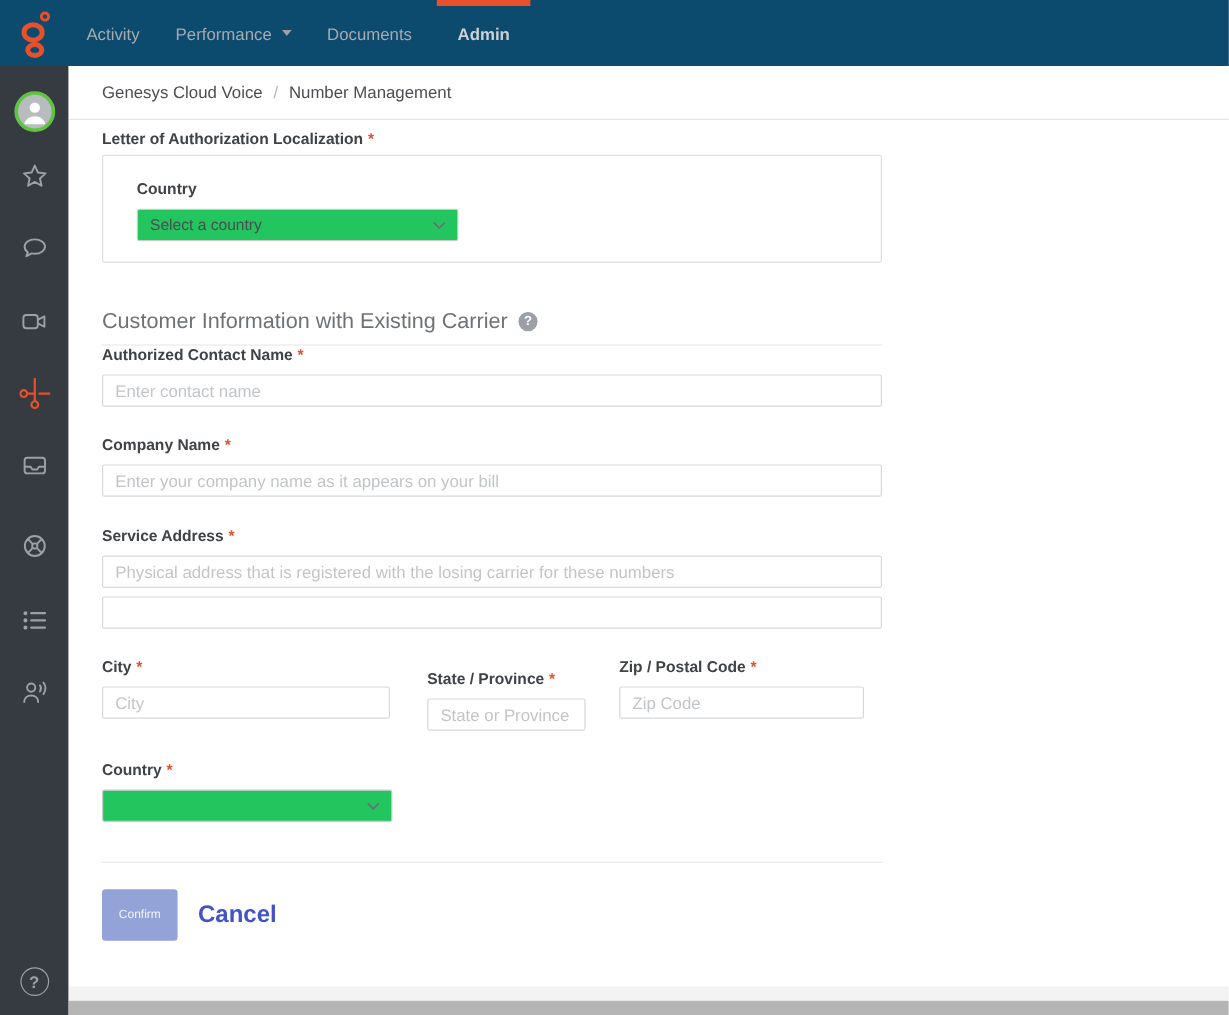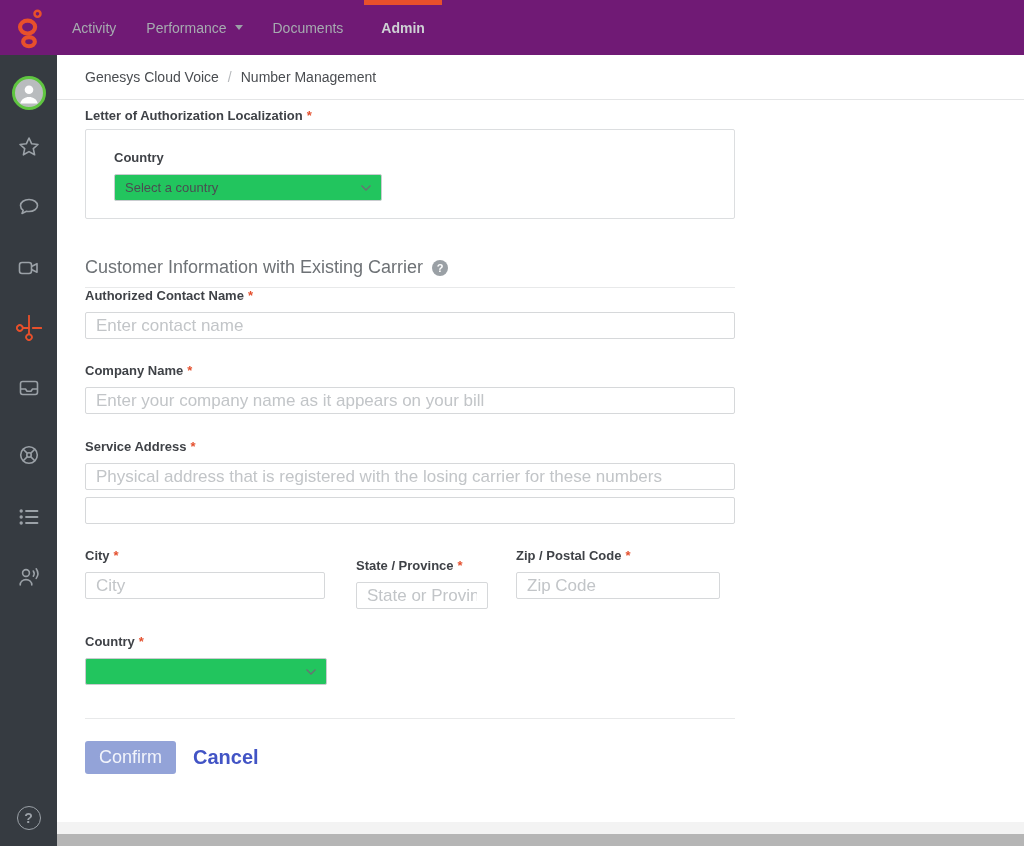--- a/index.html
+++ b/index.html
@@ -1,21 +1,21 @@
 <!DOCTYPE html>
 <html><head>
 <meta charset="utf-8">
 <style>
   * { margin:0; padding:0; box-sizing:border-box; }
   html,body { width:1024px; height:846px; overflow:hidden;
     font-family:"Liberation Sans", sans-serif; background:#fff; }
 
   
   .topnav { position:absolute; left:0; top:0; width:1024px; height:55px;
-    background:#701a75; display:flex; align-items:stretch; z-index:5; }
+    background:#0c4a6e; display:flex; align-items:stretch; z-index:5; }
   .logo-box { width:57px; display:flex; align-items:center; justify-content:center; cursor:pointer; }
   .nav-item { position:relative; display:flex; align-items:center; padding:0 15px;
     color:#a6abb0; font-size:14px; cursor:pointer; }
   .nav-item.active { color:#ced1d4; font-weight:bold; padding:0 17px; margin-left:6px; }
   .tab-indicator { position:absolute; left:0; top:0; width:100%; height:5px; background:#e8502b; }
   .caret { width:0; height:0; border-left:4px solid transparent; border-right:4px solid transparent;
     border-top:5px solid #9ba1a7; margin-left:8px; }
 
   
   .sidebar { position:absolute; left:0; top:55px; width:57px; height:791px;
@@ -56,39 +56,39 @@
   .section-title { margin-top:38px; font-size:18px; font-weight:400; color:#6e7276;
     display:flex; align-items:center; }
   .help-badge { width:16px; height:16px; border-radius:50%; background:#9aa0a5; color:#fff;
     font-size:11px; font-weight:bold; display:inline-flex; align-items:center;
     justify-content:center; margin-left:9px; cursor:pointer; }
   .hr { height:1px; background:#e8e9ea; width:650px; }
   .hr-title { margin-top:9px; }
   .hr-actions { margin-top:33px; }
 
   .txt { display:block; width:650px; height:27px; border:1px solid #d6d8da; border-radius:2px;
-    padding:0 10px; font-size:17px; color:#1d4ed8; font-family:"Liberation Sans",sans-serif;
+    padding:0 10px; font-size:14px; color:#1d4ed8; font-family:"Liberation Sans",sans-serif;
     outline:none; background:#fff; }
   .txt::placeholder { color:#c2c5c8; opacity:1; }
   .lbl-1 { }
   .lbl-n { margin-top:24px; }
   .lbl-sa { margin-top:25px; }
   .in { margin-top:8px; }
   .in-2 { margin-top:7px; }
 
   .row { display:flex; margin-top:24px; }
   .col-city { width:240px; margin-right:31px; }
   .col-state { width:132px; margin-right:28px;margin-top:10px; }
   .col-zip { width:204px; }
   .row .txt { width:100%; }
   .country-lbl { margin-top:25px; }
 
   .actions { margin-top:22px; display:flex; align-items:center; }
-  .btn-confirm { height:33px; padding:0 14px; background:#93a3d8; color:#f2f4fb;
-    border:none; border-radius:3px; font-size:18px; font-family:"Liberation Sans",sans-serif;
+  .btn-confirm { height:43px; padding:0 14px; background:#93a3d8; color:#f2f4fb;
+    border:none; border-radius:3px; font-size:10px; font-family:"Liberation Sans",sans-serif;
     cursor:pointer; }
   .link-cancel { margin-left:17px; color:#4254c5; font-size:20px; font-weight:bold;
     cursor:pointer; text-decoration:none; }
 
   .bottom-strip { position:absolute; left:0; right:0; top:767px; height:12px; background:#f3f3f3; }
   .h-scrollbar { position:absolute; left:0; right:0; top:779px; height:12px; background:#b5b5b5; }
 </style>
 </head>
 <body>
 

